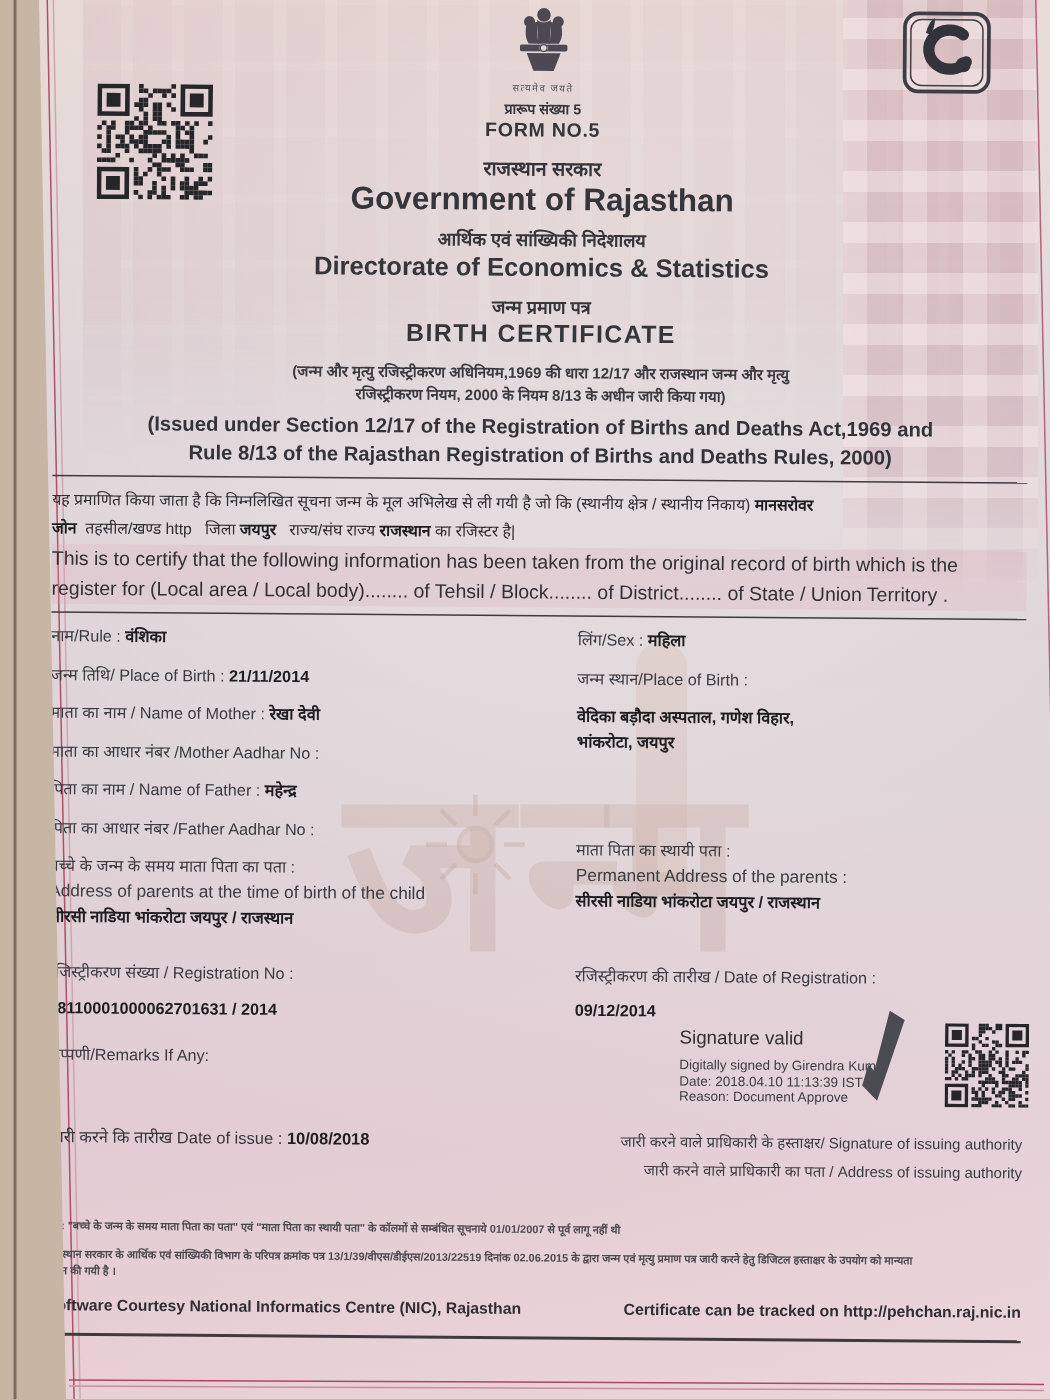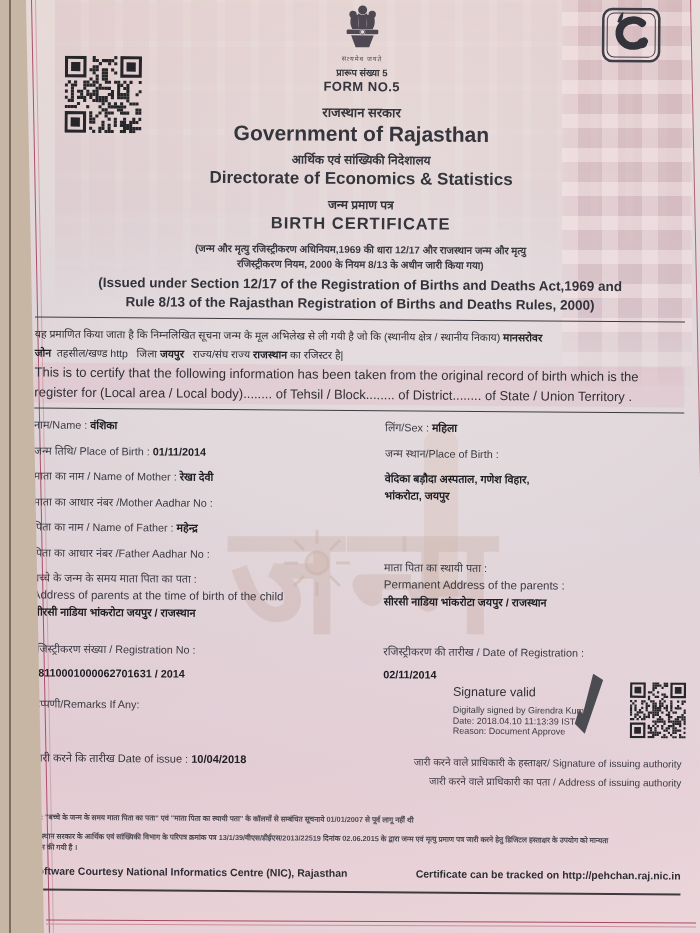--- a/index.html
+++ b/index.html
@@ -368,22 +368,22 @@
         <div class="hi"><span class="ws">यह प्रमाणित किया जाता है कि निम्नलिखित सूचना जन्म के मूल अभिलेख से ली गयी है जो कि (स्थानीय क्षेत्र / स्थानीय निकाय) </span><b class="v">मानसरोवर</b></div>
         <div class="hi"><b class="v ws">जोन</b><span class="ws">  तहसील/खण्ड http   जिला </span><b class="v ws">जयपुर</b><span class="ws">   राज्य/संघ राज्य </span><b class="v ws">राजस्थान</b><span class="ws"> का रजिस्टर है|</span></div>
         <div class="en">This is to certify that the following information has been taken from the original record of birth which is the</div>
         <div class="en">register for (Local area / Local body)........ of Tehsil / Block........ of District........ of State / Union Territory .</div>
       </div>
 
       <hr class="rule" style="margin-top:5px;">
 
       <div class="fields">
         <div class="fcol-l">
-          <div class="frow"><span>नाम/Name : </span><b class="v">वंशिका</b></div>
-          <div class="frow"><span>जन्म तिथि/ Place of Birth : </span><b class="v">01/11/2014</b></div>
+          <div class="frow"><span>नाम/Rule : </span><b class="v">वंशिका</b></div>
+          <div class="frow"><span>जन्म तिथि/ Place of Birth : </span><b class="v">21/11/2014</b></div>
           <div class="frow"><span>माता का नाम / Name of Mother : </span><b class="v">रेखा देवी</b></div>
           <div class="frow"><span>माता का आधार नंबर /Mother Aadhar No :</span></div>
           <div class="frow"><span>पिता का नाम / Name of Father : </span><b class="v">महेन्द्र</b></div>
           <div class="frow"><span>पिता का आधार नंबर /Father Aadhar No :</span></div>
           <div class="addr-block">
             <div class="frow frow-tight">बच्चे के जन्म के समय माता पिता का पता :</div>
             <div class="frow frow-tight" style="font-size:11.5px">Address of parents at the time of birth of the child</div>
             <div class="frow frow-tight"><b class="v">सीरसी नाडिया भांकरोटा जयपुर  / राजस्थान</b></div>
           </div>
         </div>
@@ -401,21 +401,21 @@
       </div>
 
       <div class="regzone">
         <div class="fcol-l">
           <div class="frow" style="margin-bottom:9px;">रजिस्ट्रीकरण संख्या / Registration No :</div>
           <div class="frow" style="margin-bottom:16px;"><b class="v">08110001000062701631 / 2014</b></div>
           <div class="frow">टिप्पणी/Remarks If Any:</div>
         </div>
         <div class="fcol-r" style="position:relative;">
           <div class="frow" style="margin-bottom:8px;">रजिस्ट्रीकरण की तारीख / Date of Registration :</div>
-          <div class="frow frow-tight"><b class="v">02/11/2014</b></div>
+          <div class="frow frow-tight"><b class="v">09/12/2014</b></div>
           <div class="sig">
             <div class="sigvalid">Signature valid</div>
             <div class="sigline" style="margin-top:6px;">Digitally signed by Girendra Kumar</div>
             <div class="sigline">Date: 2018.04.10 11:13:39 IST</div>
             <div class="sigline">Reason: Document Approve</div>
             <div class="check">
               <svg viewBox="0 0 34 64">
                   <path d="M4 50 L14 60 L32 6 L22 0 L12 40 L8 36 Z" fill="#4b4b52"></path>
                 </svg>
             </div>
@@ -633,21 +633,21 @@
                 <rect x="8" y="8" width="12" height="12"></rect>
                 <rect x="74" y="2" width="24" height="24" fill="none" stroke="#26262a" stroke-width="4"></rect>
                 <rect x="80" y="8" width="12" height="12"></rect>
                 <rect x="2" y="74" width="24" height="24" fill="none" stroke="#26262a" stroke-width="4"></rect>
                 <rect x="8" y="80" width="12" height="12"></rect>
               </svg></div>
         </div>
       </div>
 
       <div class="issue">
-        <div class="l"><span>जारी करने कि तारीख Date of issue : </span><b class="v">10/04/2018</b></div>
+        <div class="l"><span>जारी करने कि तारीख Date of issue : </span><b class="v">10/08/2018</b></div>
         <div class="r">
           <div>जारी करने वाले प्राधिकारी के हस्ताक्षर/ Signature of issuing authority</div>
           <div>जारी करने वाले प्राधिकारी का पता / Address of issuing authority</div>
         </div>
       </div>
 
       <div class="note">नोट: "बच्चे के जन्म के समय माता पिता का पता" एवं "माता पिता का स्थायी पता" के कॉलमों से सम्बंधित सूचनाये 01/01/2007 से पूर्व लागू नहीं थी</div>
       <div class="circ">
         <div>राजस्थान सरकार के आर्थिक एवं सांख्यिकी विभाग के परिपत्र क्रमांक पत्र 13/1/39/वीएस/डीईएस/2013/22519 दिनांक 02.06.2015 के द्वारा जन्म एवं मृत्यु प्रमाण पत्र जारी करने हेतु डिजिटल हस्ताक्षर के उपयोग को मान्यता</div>
         <div>प्रदान की गयी है ।</div>

